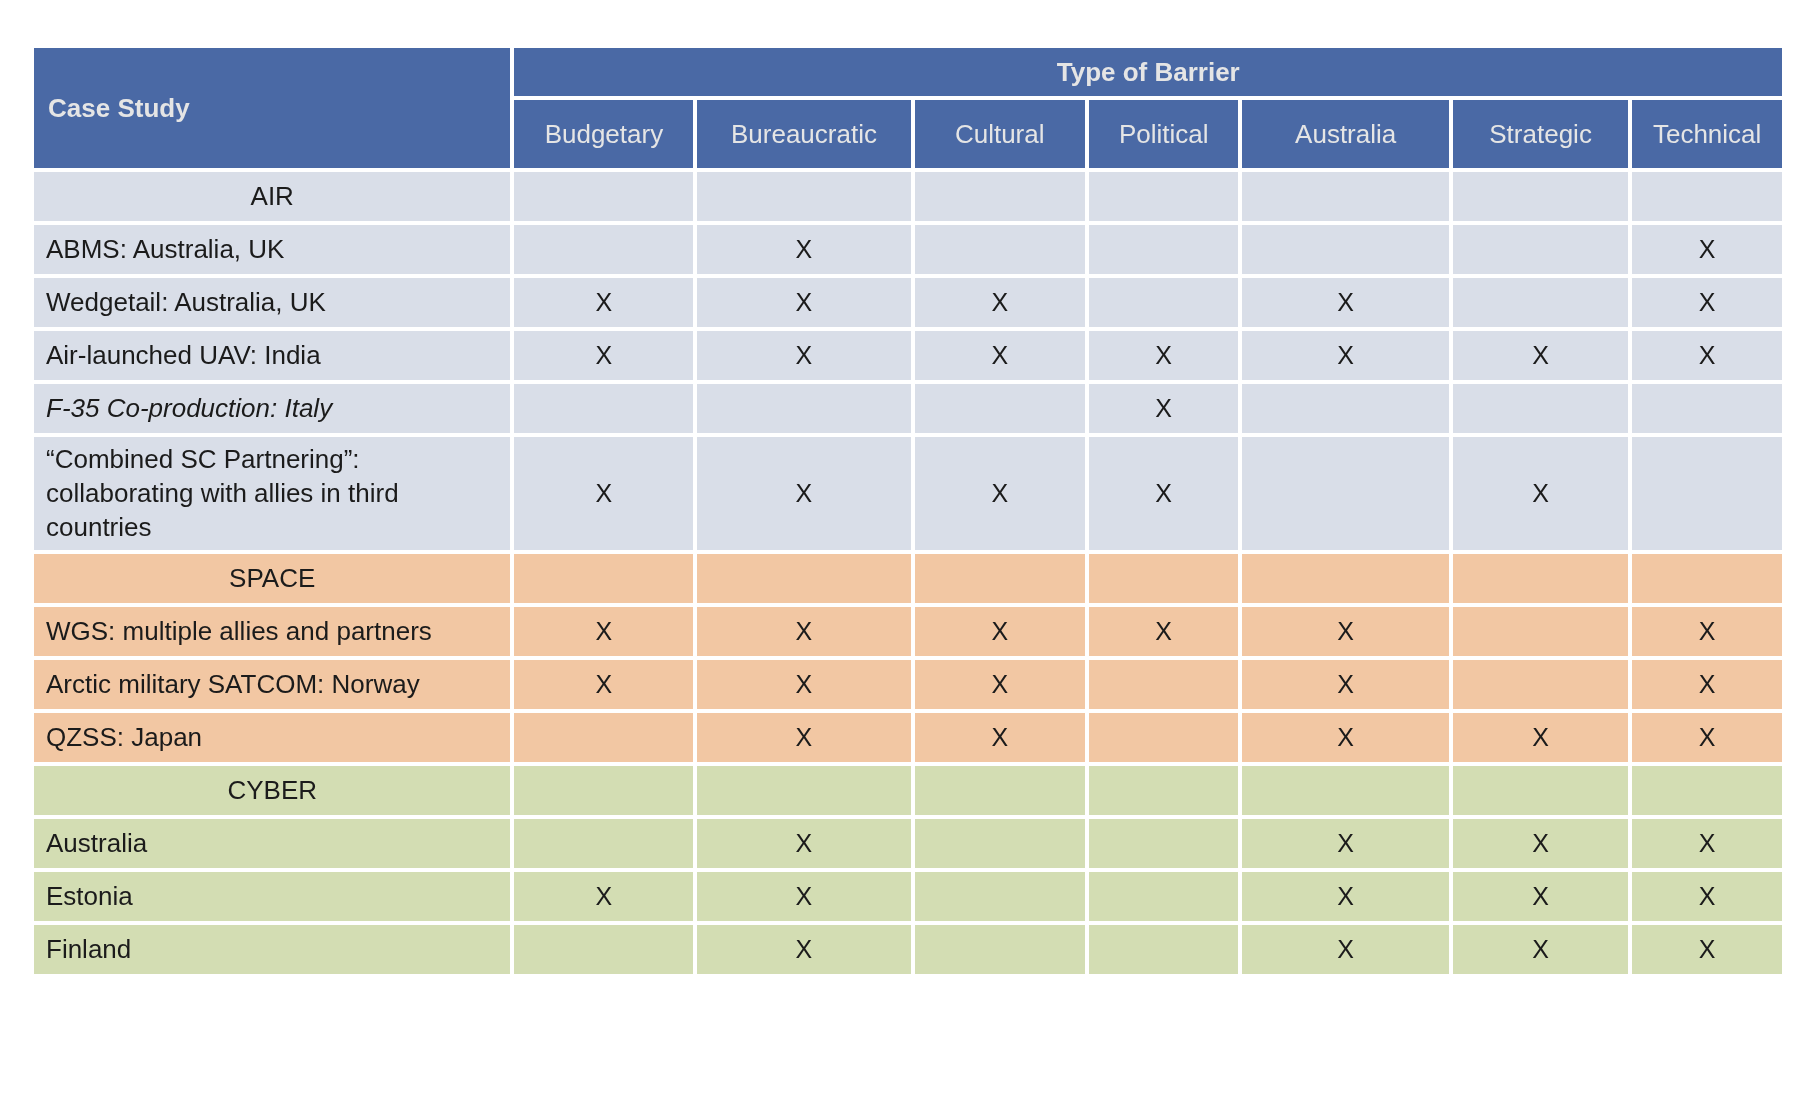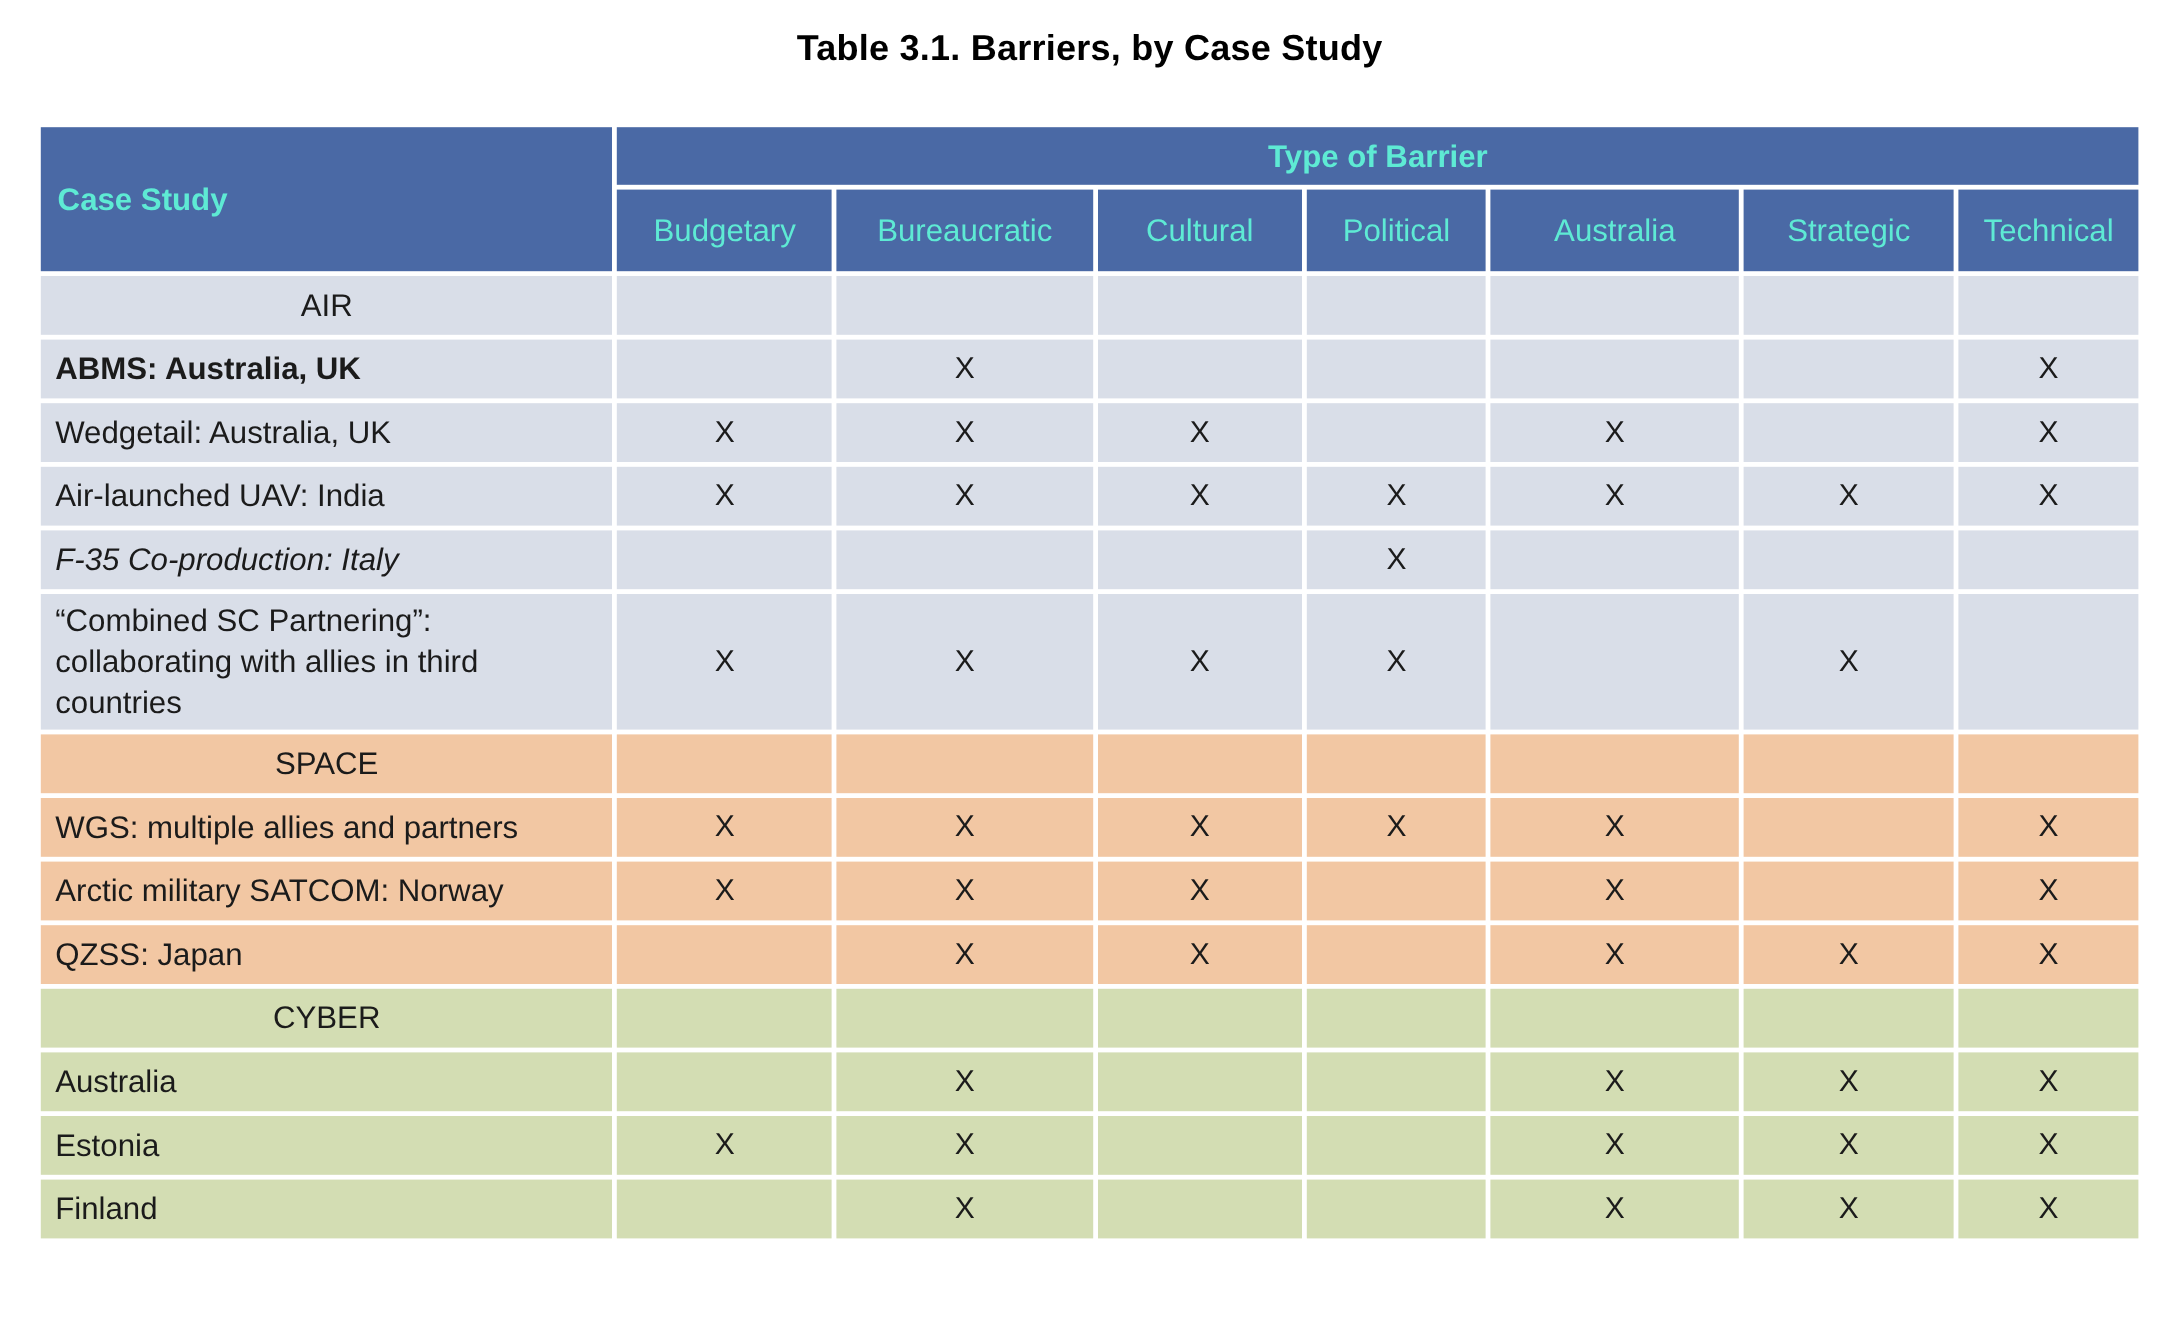--- a/index.html
+++ b/index.html
@@ -26,21 +26,21 @@
     border-spacing: 4px;
     table-layout: fixed;
   }
   th, td {
     font-weight: normal;
     color: #1b1b1b;
     overflow: hidden;
   }
   thead th {
     background: #4a69a5;
-    color: #5eead4;
+    color: #e5e5e5;
     font-size: 26px;
     vertical-align: middle;
   }
   th.corner {
     text-align: left;
     font-weight: bold;
     padding-left: 14px;
   }
   th.group {
     text-align: center;
@@ -68,21 +68,20 @@
   td.mark {
     text-align: center;
     font-size: 25px;
     vertical-align: middle;
   }
 </style>
 </head>
 <body>
 
 <div class="page">
-  <div class="title">Table 3.1. Barriers, by Case Study</div>
 
   <table class="barriers">
     <colgroup>
       <col style="width:27.7%">
       <col style="width:10.4%">
       <col style="width:12.4%">
       <col style="width:9.9%">
       <col style="width:8.7%">
       <col style="width:12.0%">
       <col style="width:10.2%">
@@ -108,21 +107,21 @@
           <td class="label section" style="background: rgb(217, 222, 232);">AIR</td>
           <td class="mark" style="background: rgb(217, 222, 232);"></td>
           <td class="mark" style="background: rgb(217, 222, 232);"></td>
           <td class="mark" style="background: rgb(217, 222, 232);"></td>
           <td class="mark" style="background: rgb(217, 222, 232);"></td>
           <td class="mark" style="background: rgb(217, 222, 232);"></td>
           <td class="mark" style="background: rgb(217, 222, 232);"></td>
           <td class="mark" style="background: rgb(217, 222, 232);"></td>
         </tr>
         <tr>
-          <td class="label" style="background: rgb(217, 222, 232); font-weight: bold;">ABMS: Australia, UK</td>
+          <td class="label" style="background: rgb(217, 222, 232);">ABMS: Australia, UK</td>
           <td class="mark" style="background: rgb(217, 222, 232);"></td>
           <td class="mark" style="background: rgb(217, 222, 232);">X</td>
           <td class="mark" style="background: rgb(217, 222, 232);"></td>
           <td class="mark" style="background: rgb(217, 222, 232);"></td>
           <td class="mark" style="background: rgb(217, 222, 232);"></td>
           <td class="mark" style="background: rgb(217, 222, 232);"></td>
           <td class="mark" style="background: rgb(217, 222, 232);">X</td>
         </tr>
         <tr>
           <td class="label" style="background: rgb(217, 222, 232);">Wedgetail: Australia, UK</td>

